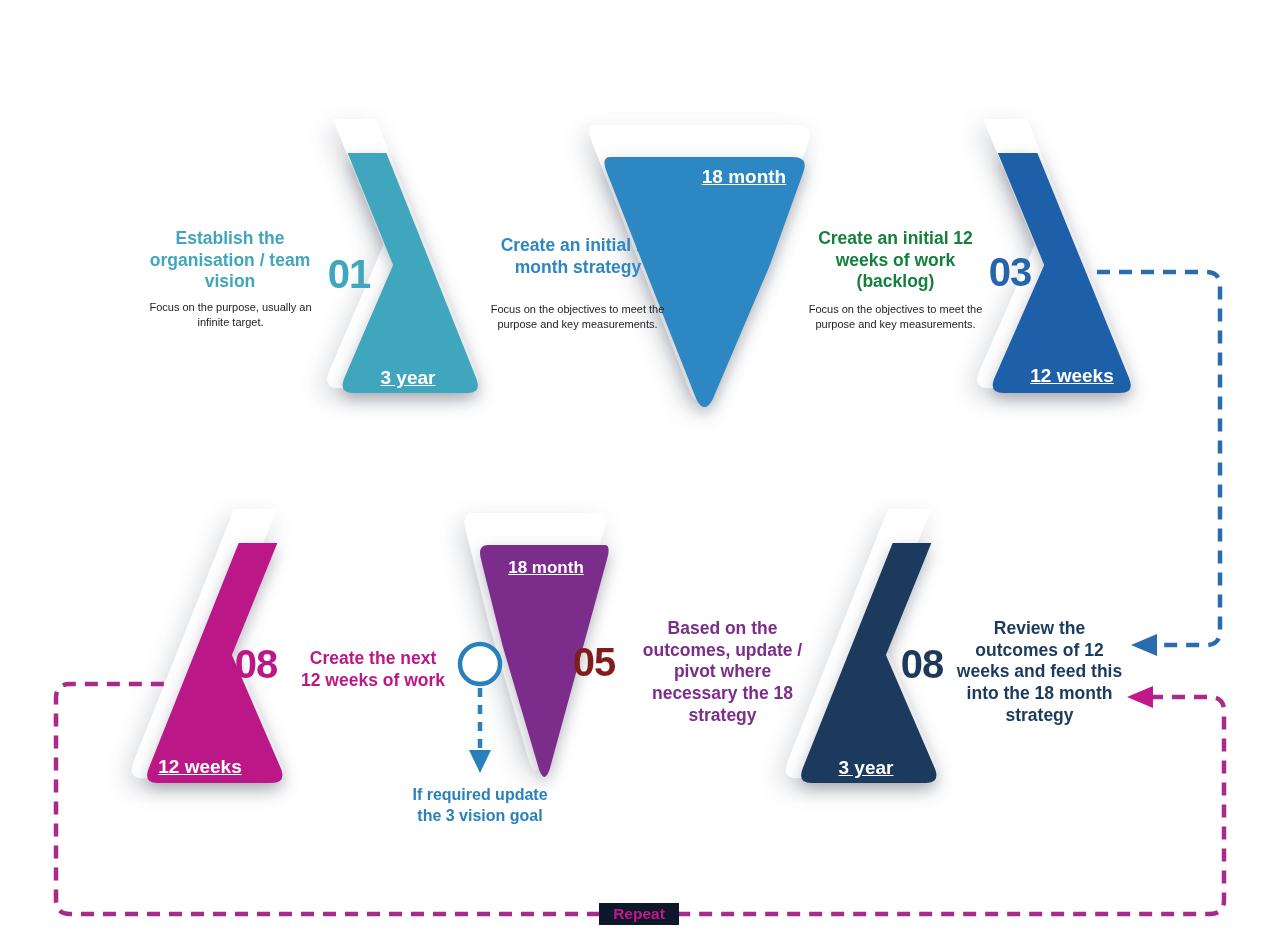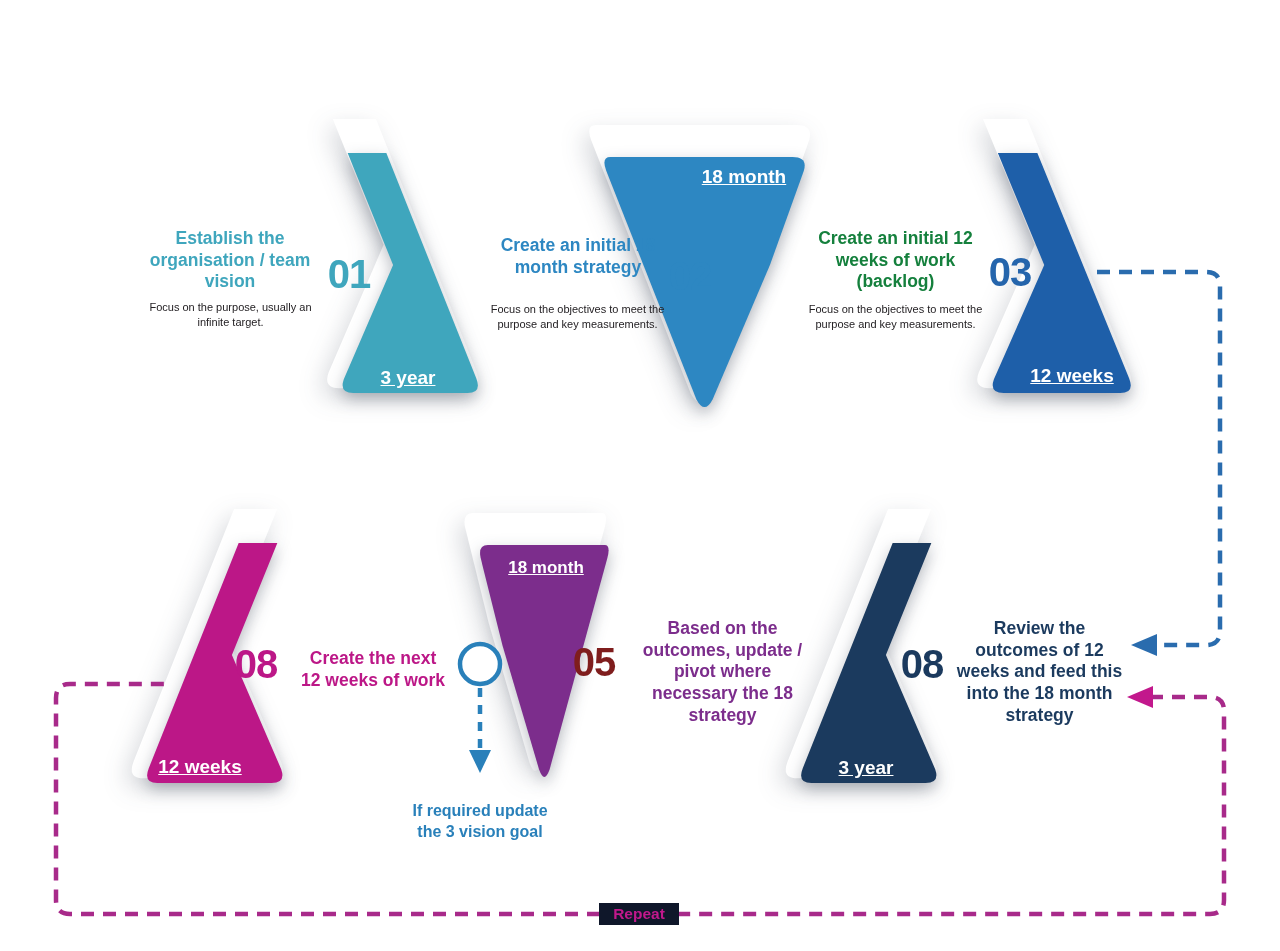--- a/index.html
+++ b/index.html
@@ -15,21 +15,21 @@
   svg.shape,svg.shape-back{position:absolute;overflow:visible;}
   svg.shape{filter:drop-shadow(0px 6px 8px rgba(25,35,55,0.30));}
   svg.shape-back{filter:drop-shadow(-5px 9px 12px rgba(40,50,70,0.20));}
   .txt{position:absolute;text-align:center;font-weight:700;}
   .heading{font-size:17.5px;line-height:1.24;}
   .bodytext{font-size:11px;line-height:1.32;font-weight:400;}
   .num{font-size:40px;font-weight:700;letter-spacing:-1px;line-height:1;}
   .badge{position:absolute;text-align:center;color:#ffffff;font-weight:700;font-size:19px;text-decoration:underline;}
   .badge.small{font-size:17px;}
   .overlay{position:absolute;left:0;top:0;pointer-events:none;}
-  .note{font-size:16px;line-height:1.3;margin-top:16px;}
+  .note{font-size:16px;line-height:1.3;}
   .repeat{font-size:15.5px;font-weight:700;background:#0f172a;line-height:1.4;}
 </style>
 </head>
 <body>
 
 <div class="canvas">
 
 
   <div>
     <svg class="shape-back" style="left:322px;top:118px" width="162" height="278" viewBox="0 0 150 250" preserveAspectRatio="none">

